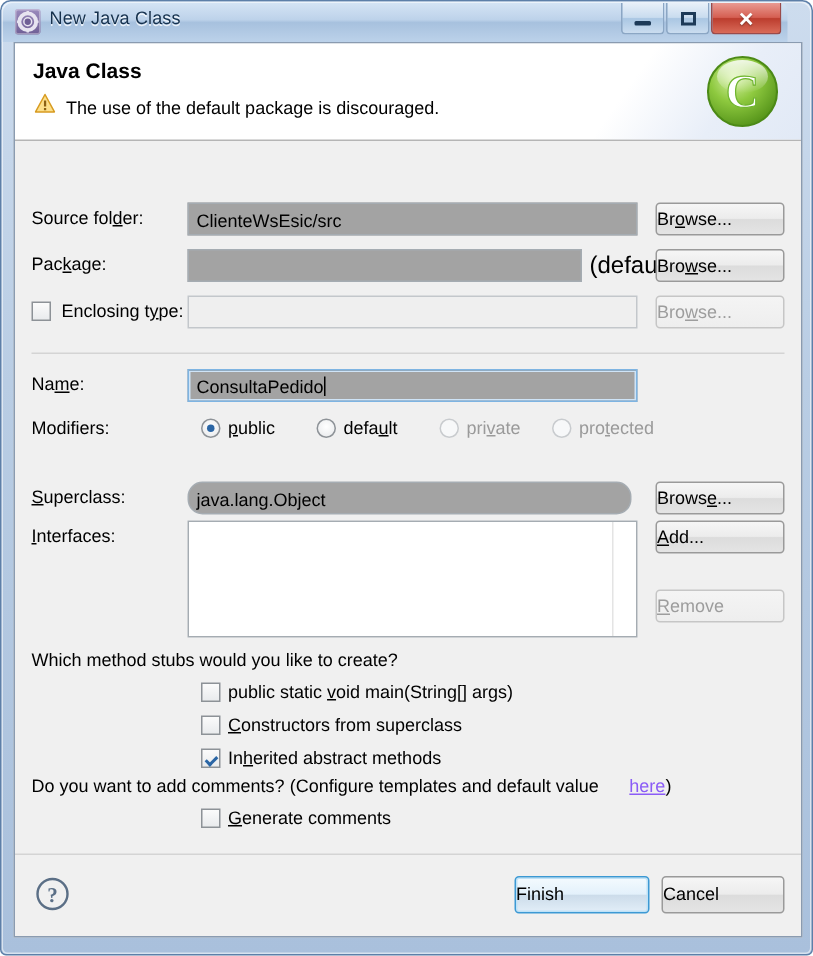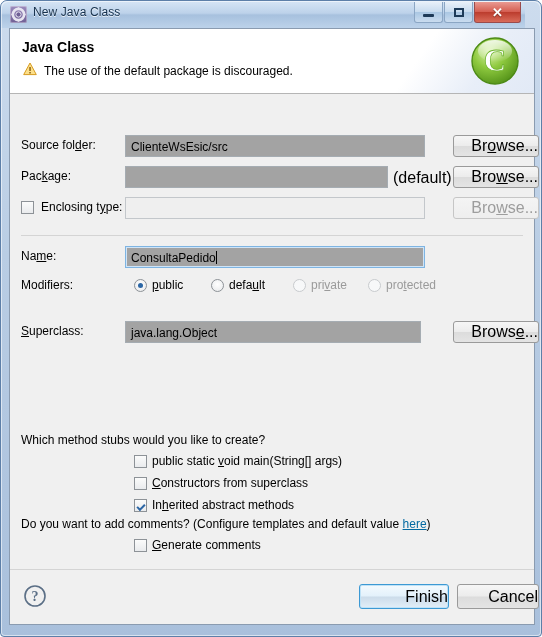--- a/index.html
+++ b/index.html
@@ -184,26 +184,25 @@
     top: 3px;
   }
 
   .btn {
     position: absolute;
     box-sizing: border-box;
     height: 22px;
     background: linear-gradient(to bottom, #f6f6f6 0%, #ececec 48%, #dcdcdc 52%, #e4e4e4 100%);
     border: 1px solid #9a9a9a;
     border-radius: 3px;
-    font-size: 16px;
-    color: #000000;
-    text-align: right;
+    font-size: 12px;
+    color: #000000;
+    text-align: left;
     line-height: 20px;
     cursor: default;
-    margin-left: 16px;
   }
   .btn.disabled {
     color: #9d9d9d;
     border-color: #c6c6c6;
     background: linear-gradient(to bottom, #f4f4f4, #eeeeee);
   }
   .btn.default {
     border: 1px solid #3c99d4;
     box-shadow: inset 0 0 0 1px #bfe2f7;
     background: linear-gradient(to bottom, #f4fafe 0%, #e3f1fb 48%, #ccdcea 52%, #e2eef8 100%);
@@ -273,21 +272,21 @@
     background: #ffffff;
     border-left: 1px solid #e4e4e4;
   }
 
   .static-text {
     position: absolute;
     font-size: 12px;
     color: #000000;
     white-space: nowrap;
   }
-  .link { color: #0369a1; text-decoration: underline; }
+  .link { color: #8b5cf6; text-decoration: underline; margin-left: 17px; }
 
   
   .footer {
     position: absolute;
     left: 0; right: 0; bottom: 0;
     height: 54px;
     background: #f0f0f0;
     border-top: 1px solid #d4d4d4;
   }
   .help-icon { position: absolute; left: 13px; top: 14px; width: 24px; height: 24px; }
@@ -405,24 +404,32 @@
         <span class="rb disabled" style="left:283px; top:4px;"></span>
         <span class="opt-label disabled" style="left:301px; top:3px;"><span>pri</span><u class="mn">v</u><span>ate</span></span>
 
         <span class="rb disabled" style="left:358px; top:4px;"></span>
         <span class="opt-label disabled" style="left:376px; top:3px;"><span>pro</span><u class="mn">t</u><span>ected</span></span>
       </div>
 
 
       <div class="row" style="top:228px;">
         <span class="lbl"><span></span><u class="mn">S</u><span>uperclass:</span></span>
-        <div class="input" style="left:115px; width:296px;">java.lang.Object</div>
+        <div class="input" style="left:115px; width:296px;border-radius:10px;">java.lang.Object</div>
         <div class="btn" style="left:427px; width:86px;"><span>Brows</span><u class="mn">e</u><span>...</span></div>
       </div>
 
+      <div class="row" style="top:254px; height:78px;">
+        <span class="lbl"><span></span><u class="mn">I</u><span>nterfaces:</span></span>
+        <div class="listbox" style="left:115px; top:0px; width:300px; height:78px;">
+          <div class="gutter"></div>
+        </div>
+        <div class="btn" style="left:427px; top:0px; width:86px;"><span></span><u class="mn">A</u><span>dd...</span></div>
+        <div class="btn disabled" style="left:427px; top:46px; width:86px;"><span></span><u class="mn">R</u><span>emove</span></div>
+      </div>
 
       <span class="static-text" style="left:11px; top:340px;">Which method stubs would you like to create?</span>
 
       <div class="row" style="top:358px;">
         <span class="cb" style="left:124px; top:4px;"></span>
         <span class="opt-label" style="left:142px; top:3px;"><span>public static </span><u class="mn">v</u><span>oid main(String[] args)</span></span>
       </div>
       <div class="row" style="top:380px;">
         <span class="cb" style="left:124px; top:4px;"></span>
         <span class="opt-label" style="left:142px; top:3px;"><span></span><u class="mn">C</u><span>onstructors from superclass</span></span>

